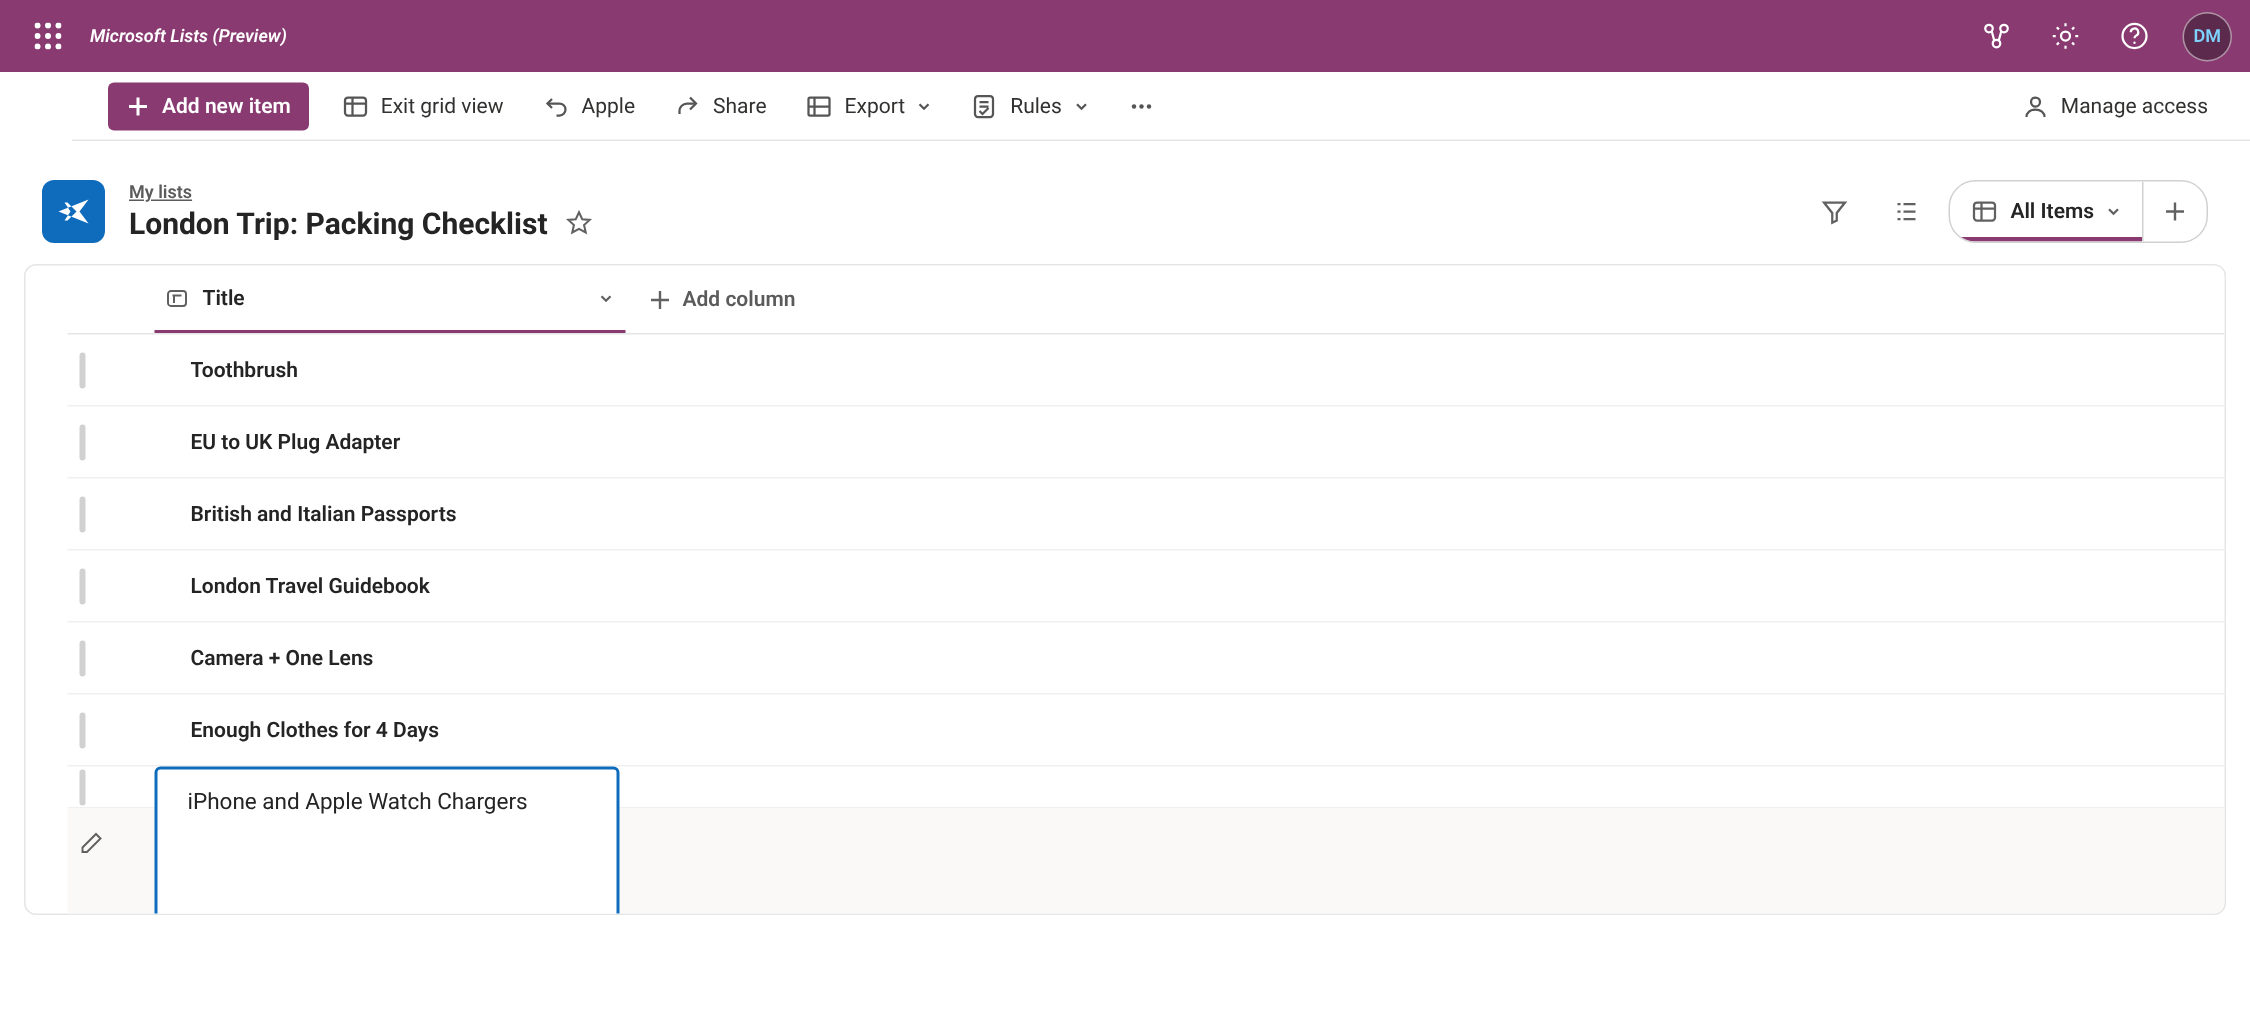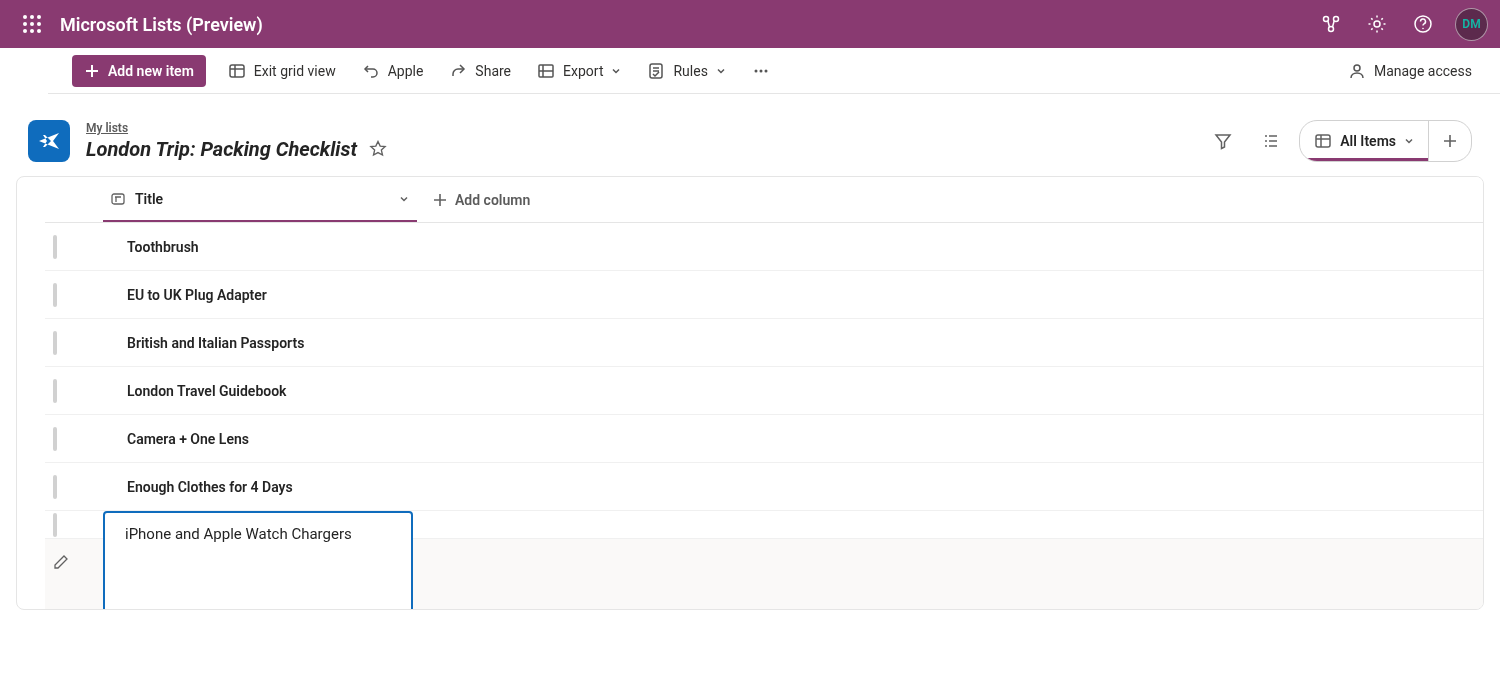--- a/index.html
+++ b/index.html
@@ -11,28 +11,28 @@
     background: #893a71;
     color: #fff;
     display: flex;
     align-items: center;
     padding: 0 8px;
   }
   .app-bar .waffle {
     width: 48px; height: 48px; display:flex; align-items:center; justify-content:center; cursor:pointer;
   }
   .app-bar .app-title {
-    font-size: 18px; font-weight: 600; margin-left: 4px;
+    font-size: 12px; font-weight: 600; margin-left: 4px; font-style: italic;
   }
   .app-bar .spacer { flex: 1; }
   .app-bar .right-icons { display:flex; align-items:center; gap: 6px; padding-right: 4px;}
   .app-bar .icon-btn { width: 40px; height: 40px; display:flex; align-items:center; justify-content:center; cursor:pointer; border-radius: 4px; }
   .avatar {
     width: 33px; height: 33px; border-radius: 50%; background: #5c2a4d; border:1px solid rgba(255,255,255,0.5);
-    display:flex; align-items:center; justify-content:center; font-size: 12px; font-weight:600; color:#14b8a6;
+    display:flex; align-items:center; justify-content:center; font-size: 12px; font-weight:600; color:#7dd3fc;
     margin-left: 6px;
   }
 
   
   .toolbar {
     height: 46px;
     border-bottom: 1px solid #e5e5e5;
     display:flex; align-items:center;
     padding: 0 24px;
     gap: 18px;
@@ -51,21 +51,21 @@
   .list-header {
     padding: 26px 28px 14px 28px;
     display:flex; align-items:center;
   }
   .list-icon {
     width: 42px; height: 42px; border-radius: 8px; background:#0f6cbd;
     display:flex; align-items:center; justify-content:center; margin-right: 16px;
   }
   .list-titles { display:flex; flex-direction:column; gap:2px; }
   .breadcrumb { font-size: 12px; font-weight:600; color:#5b5b5b; }
-  .list-title-row { display:flex; align-items:center; gap:12px;font-style:italic; }
+  .list-title-row { display:flex; align-items:center; gap:12px; }
   .list-title { font-size: 20px; font-weight:700; color:#242424; }
   .star-btn { cursor:pointer; }
   .list-header .spacer { flex:1; }
   .view-tools { display:flex; align-items:center; gap: 8px; }
   .view-icon-btn { width:40px; height:40px; display:flex; align-items:center; justify-content:center; cursor:pointer; border-radius:4px; }
   .view-pill {
     display:flex; align-items:center;
     border:1px solid #d1d1d1; border-radius:18px; overflow:hidden;
     height: 42px;
   }

